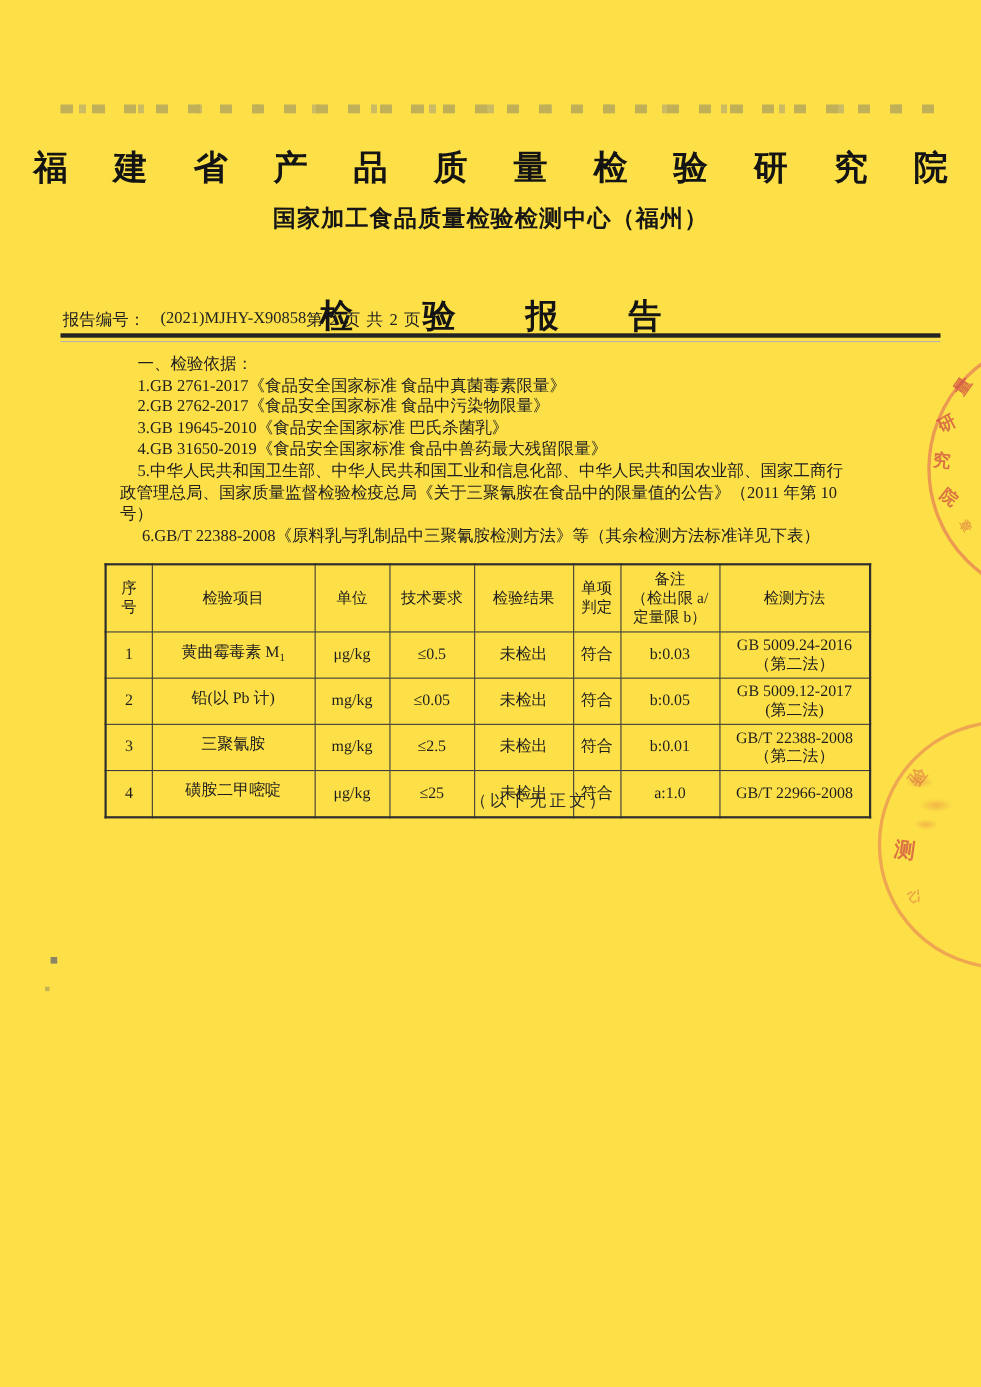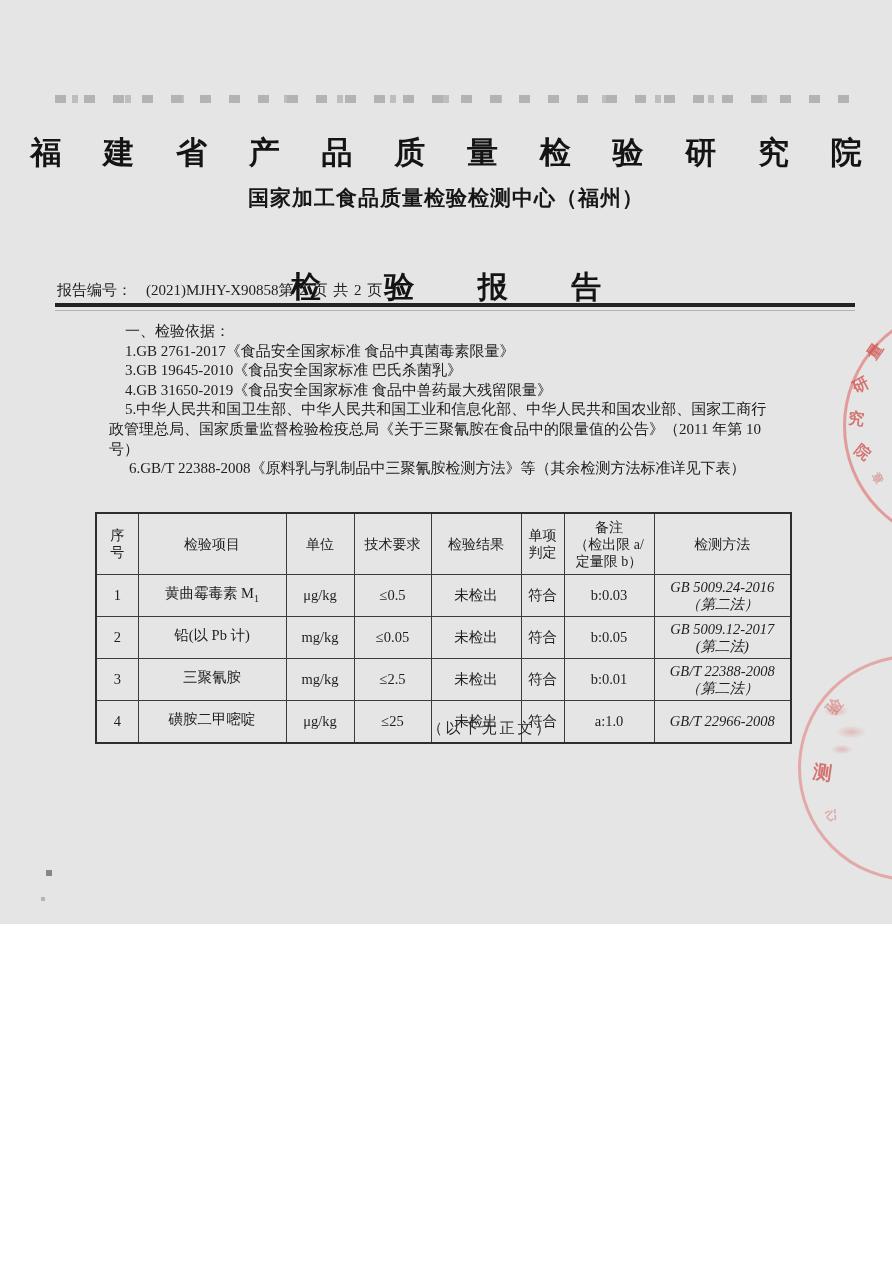--- a/index.html
+++ b/index.html
@@ -1,17 +1,17 @@
 <!DOCTYPE html>
 <html><head>
 <meta charset="utf-8">
 <style>
   html,body { margin:0; padding:0; background:#ffffff; }
   .page {
-    position:relative; width:892px; height:924px; background:#e5e5e5;
+    position:relative; width:892px; height:1261px; background:#fde047;
     font-family:"Liberation Serif","DejaVu Serif",serif; color:#1c1c1c;
     overflow:hidden;
   }
   
   .artifact-band {
     position:absolute; left:55px; top:95px; width:805px; height:8px; opacity:.42;
     background:
       repeating-linear-gradient(90deg,#6f6f6f 0 11px,transparent 11px 29px),
       repeating-linear-gradient(90deg,transparent 0 17px,#8a8a8a 17px 23px,transparent 23px 53px);
   }
@@ -46,21 +46,21 @@
     border:2px solid #2e2e2e;
   }
   table.results th, table.results td {
     border:1px solid #3c3c3c; text-align:center; vertical-align:middle;
     white-space:pre-line; line-height:17px; padding:2px 3px; font-weight:normal;
     overflow:hidden;
   }
   table.results th { height:56px; font-size:14px; }
   table.results td { height:37px; }
   td.cell-item { text-align:left; padding-left:12px; }
-  td.cell-method { text-align:left; padding-left:7px;font-style:italic; }
+  td.cell-method { text-align:left; padding-left:7px; }
   sub { font-size:10px; }
 
   .closing { position:absolute; left:95px; top:719px; width:695px; text-align:center;
              font-size:15px; letter-spacing:3px; color:#2a2a2a;margin-left:48px; }
 
   .stamp { position:absolute; border-radius:50%; pointer-events:none; }
   .stamp-upper { left:843px; top:306px; width:234px; height:234px; border:3.5px solid rgba(222,95,90,.55); }
   .stamp-lower { left:798px; top:655px; width:220px; height:220px; border:3.5px solid rgba(222,95,90,.45); }
   .stamp-char { position:absolute; color:rgba(205,70,66,.72); font-weight:bold; font-size:16px; }
   .su0 { left:22px; top:32px;  transform:rotate(-55deg); }
@@ -97,20 +97,21 @@
     <span class="meta-no">(2021)MJHY-X90858</span>
     <span class="meta-right">第 2 页  共 2 页</span>
   </div>
 
   <div class="rule-thick"></div>
   <div class="rule-thin"></div>
 
   <div class="basis">
     <div class="b-ind">一、检验依据：</div>
     <div class="b-ind">1.GB 2761-2017《食品安全国家标准 食品中真菌毒素限量》</div>
+    <div class="b-ind">2.GB 2762-2017《食品安全国家标准 食品中污染物限量》</div>
     <div class="b-ind">3.GB 19645-2010《食品安全国家标准 巴氏杀菌乳》</div>
     <div class="b-ind">4.GB 31650-2019《食品安全国家标准 食品中兽药最大残留限量》</div>
     <div class="b-ind">5.中华人民共和国卫生部、中华人民共和国工业和信息化部、中华人民共和国农业部、国家工商行</div>
     <div class="b-hang">政管理总局、国家质量监督检验检疫总局《关于三聚氰胺在食品中的限量值的公告》（2011 年第 10</div>
     <div class="b-hang">号）</div>
     <div class="b-ind6">6.GB/T 22388-2008《原料乳与乳制品中三聚氰胺检测方法》等（其余检测方法标准详见下表）</div>
   </div>
 
   <table class="results">
     <colgroup>

